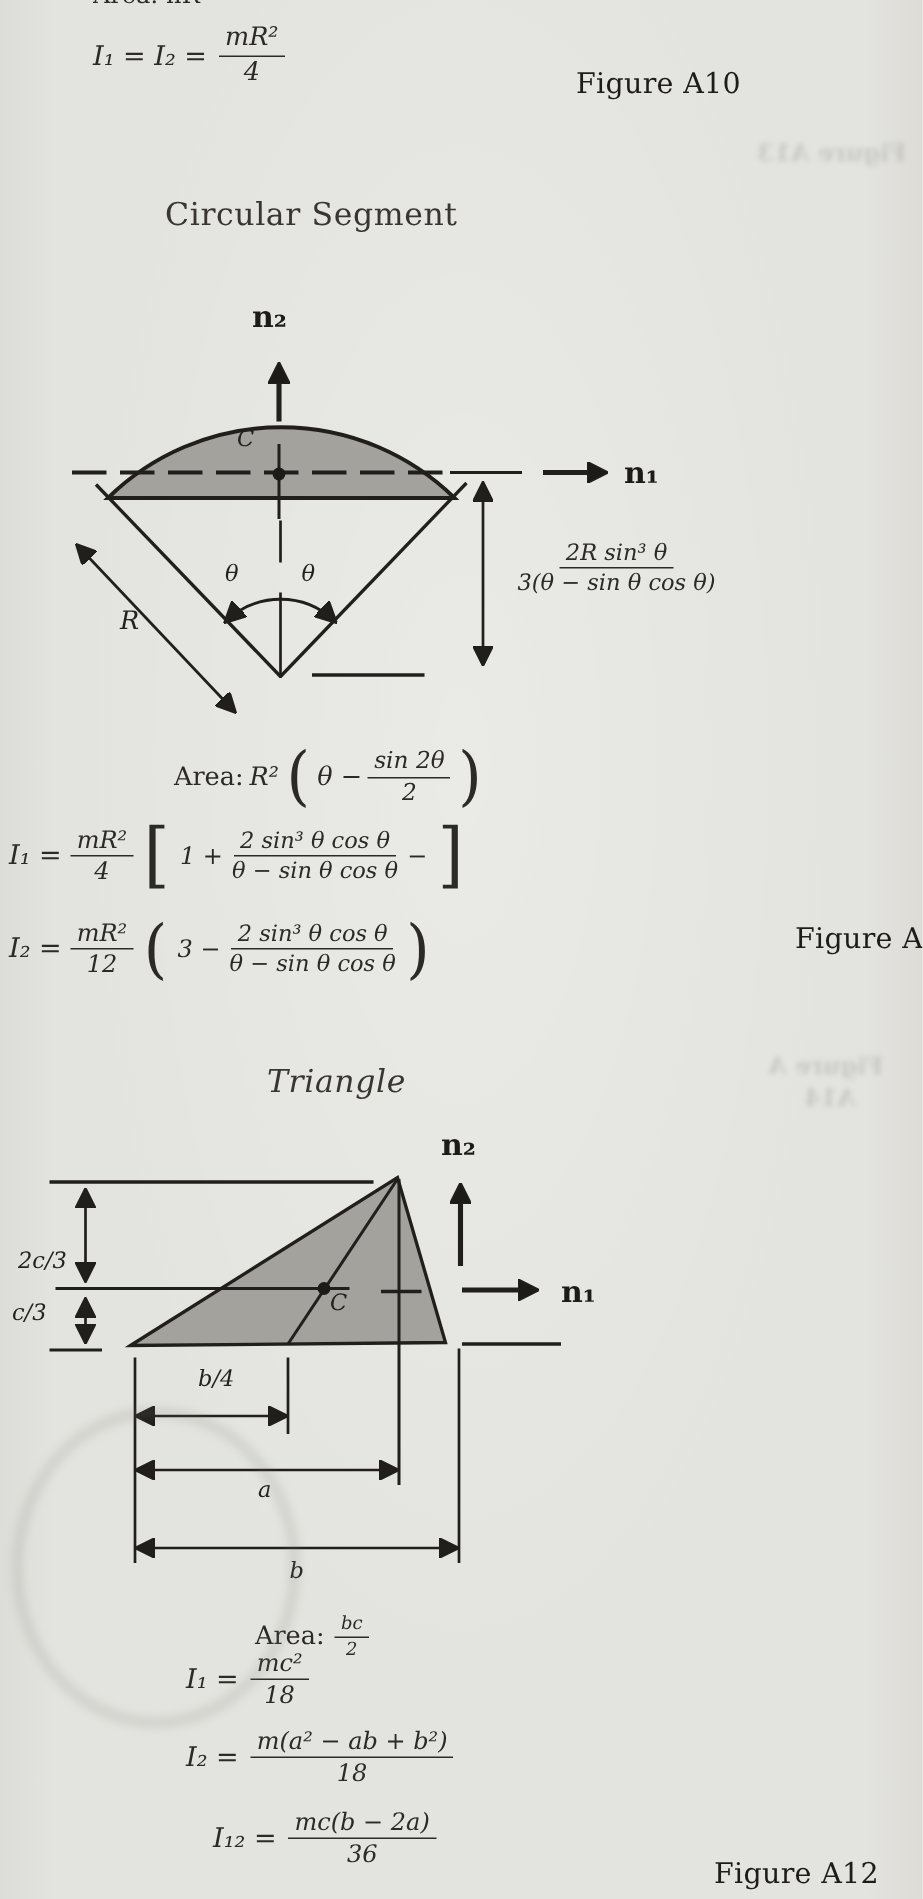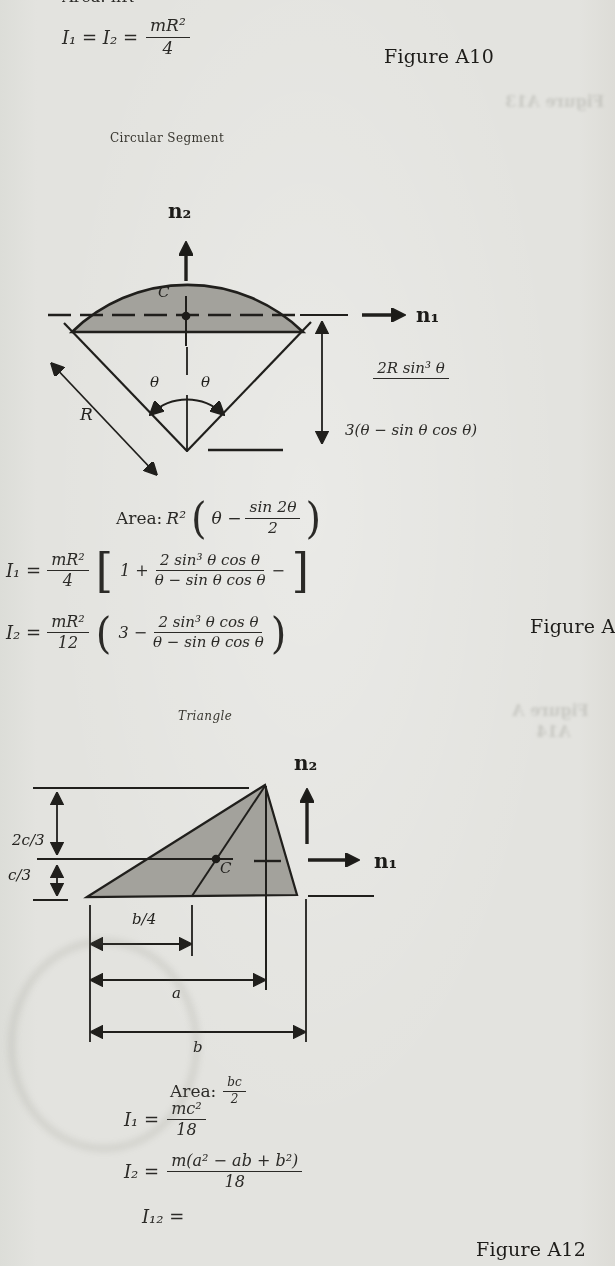--- a/index.html
+++ b/index.html
@@ -8,30 +8,30 @@
     width:615px;height:1266px;
     background:
       radial-gradient(ellipse at 50% 40%, rgba(255,255,255,0.25), rgba(0,0,0,0) 60%),
       linear-gradient(90deg, #dcddd8 0%, #e3e3df 6%, #e3e3df 94%, #dddcd7 100%),
       #e2e2de;
     overflow:hidden;
     font-family:"DejaVu Serif", serif;
     color:#2b2a27;
   }
   .abs{position:absolute;white-space:nowrap;}
-  .math{font-style:italic;font-size:17px;color:#2b2a27;gap:42px;}
+  .math{font-style:italic;font-size:17px;color:#2b2a27;}
   .roman{font-style:normal;}
   .row{position:absolute;display:flex;align-items:center;white-space:nowrap;justify-content:center;}
   .frac{display:inline-flex;flex-direction:column;align-items:center;vertical-align:middle;line-height:1.15;}
   .frac .num{display:block;text-align:center;padding:0 4px 1px;border-bottom:1.5px solid #2b2a27;}
   .frac .den{display:block;text-align:center;padding-top:1px;}
   .big{font-style:normal;font-weight:400;font-size:44px;line-height:0.85;transform:scaleY(1.08);margin:0 1px;color:#2b2a27;}
   .big.paren{font-size:40px;}
   .figlabel{font-weight:normal;font-style:normal;font-size:19px;color:#1d1c19;letter-spacing:0.2px;}
-  .heading{font-style:normal;font-size:12px;color:#38362f;letter-spacing:0.4px;}
+  .heading{font-style:normal;font-size:21px;color:#38362f;letter-spacing:0.4px;}
   .dlabel{position:absolute;font-style:italic;font-size:15px;color:#23221f;white-space:nowrap;}
   .nlabel{position:absolute;font-style:normal;font-weight:bold;font-size:20px;color:#1c1b18;white-space:nowrap;}
   .clip-top{position:absolute;left:62px;top:0;width:130px;height:6px;overflow:hidden;}
   .clip-top span{position:relative;top:-13px;font-size:16px;font-style:normal;}
   .bleed{position:absolute;color:#84857c;opacity:0.28;filter:blur(1.6px);font-weight:bold;font-size:16px;font-style:normal;}
   .mirror{transform:scaleX(-1);}
   .bleed-circle{position:absolute;left:8px;top:938px;width:178px;height:200px;border-radius:50%;
     border:7px solid rgba(125,123,112,0.16);filter:blur(3px);}
   svg{position:absolute;left:0;}
   svg line,svg path{stroke:#201f1c;}
@@ -199,20 +199,24 @@
   <div class="row math" style="left:124px;top:1152px;gap:8px;">
     <span style="font-size:18px;">I₂ =</span>
     <span class="frac" style="font-size:16px;">
       <span class="num">m(a² − ab + b²)</span>
       <span class="den">18</span>
     </span>
   </div>
 
   <div class="row math" style="left:118px;top:1206px;gap:8px;">
     <span style="font-size:18px;margin-left:24px;">I₁₂ =</span>
+    <span class="frac" style="font-size:16px;">
+      <span class="num">mc(b − 2a)</span>
+      <span class="den">36</span>
+    </span>
   </div>
 
   <div class="abs figlabel" style="left:476px;top:1238px;">Figure A12</div>
 
   <div class="bleed mirror" style="left:505px;top:92px;">Figure A13</div>
   <div class="bleed mirror" style="left:512px;top:701px;">Figure A</div>
   <div class="bleed mirror" style="left:536px;top:722px;">A14</div>
   <div class="bleed-circle"></div>
 
 </div>

